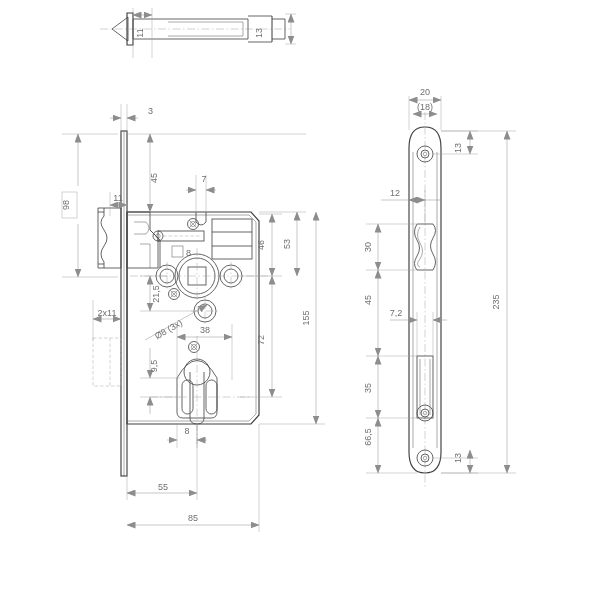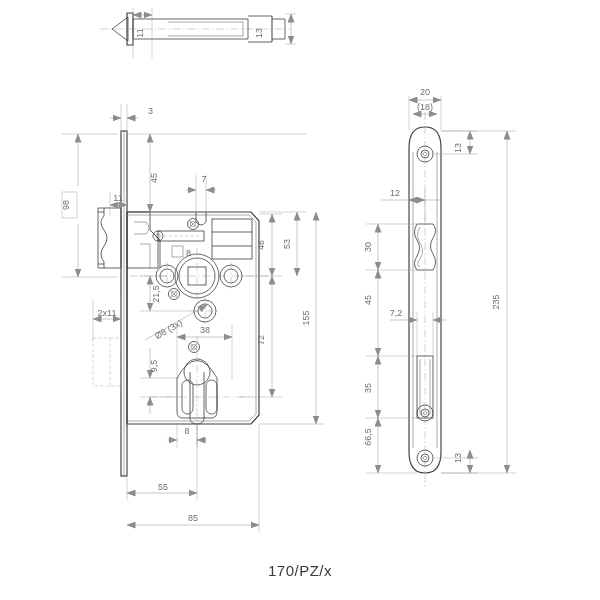--- a/index.html
+++ b/index.html
@@ -344,15 +344,14 @@
     <line class="dim" x1="470" y1="450" x2="470" y2="473" marker-start="url(#arS)" marker-end="url(#ar)"></line>
     <text class="dtxt" x="461" y="458" text-anchor="middle" transform="rotate(-90 461 458)">13</text>
 
     <line class="ext" x1="441" y1="131" x2="516" y2="131"></line>
     <line class="ext" x1="441" y1="473" x2="516" y2="473"></line>
     <line class="dim" x1="507" y1="131" x2="507" y2="473" marker-start="url(#arS)" marker-end="url(#ar)"></line>
     <text class="dtxt" x="499" y="302" text-anchor="middle" transform="rotate(-90 499 302)">235</text>
   </g>
 </svg>
 
-<div class="caption">170/PZ/x</div>
 
 </div>
 
 </body></html>

